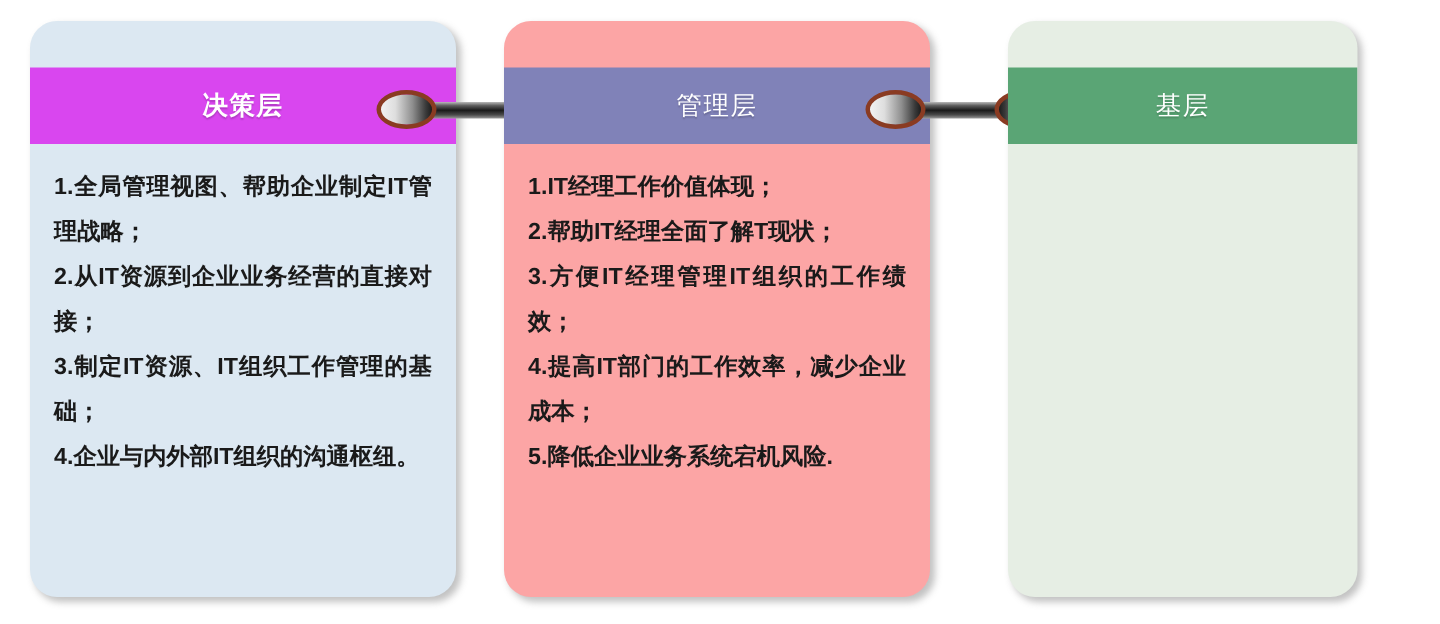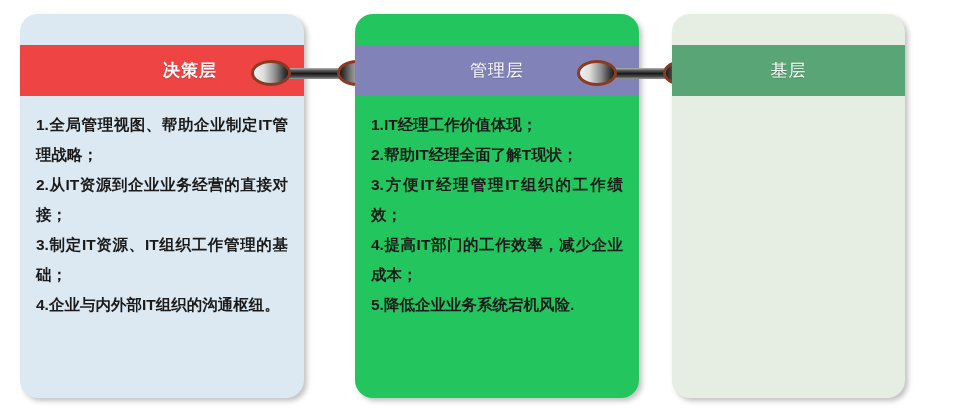--- a/index.html
+++ b/index.html
@@ -24,34 +24,34 @@
   .card {
     position: absolute;
     top: 14px;
     height: 384px;
     border-radius: 18px;
     box-sizing: border-box;
     overflow: hidden;
     box-shadow: 3px 3px 5px rgba(120,120,120,0.45);
   }
   .card-1 { left: 20px;  width: 284px; background: #dce8f2; }
-  .card-2 { left: 355px; width: 284px; background: #22c55e; }
+  .card-2 { left: 336px; width: 284px; background: #fca5a5; }
   .card-3 { left: 672px; width: 233px; background: #e6eee4; }
 
   .card-header {
     position: absolute;
     left: 0;
     top: 31px;
     width: 100%;
     height: 51px;
     display: flex;
     align-items: center;
     justify-content: center;
   }
-  .card-1 .card-header { background: #ef4444; padding-left: 28px; }
+  .card-1 .card-header { background: #d946ef; }
   .card-2 .card-header { background: #8082b8; }
   .card-3 .card-header { background: #5aa575; }
 
   .card-title {
     color: #ffffff;
     font-size: 17px;
     font-weight: bold;
     letter-spacing: 1px;
     text-shadow: 0 1px 1px rgba(0,0,0,0.18);
   }

